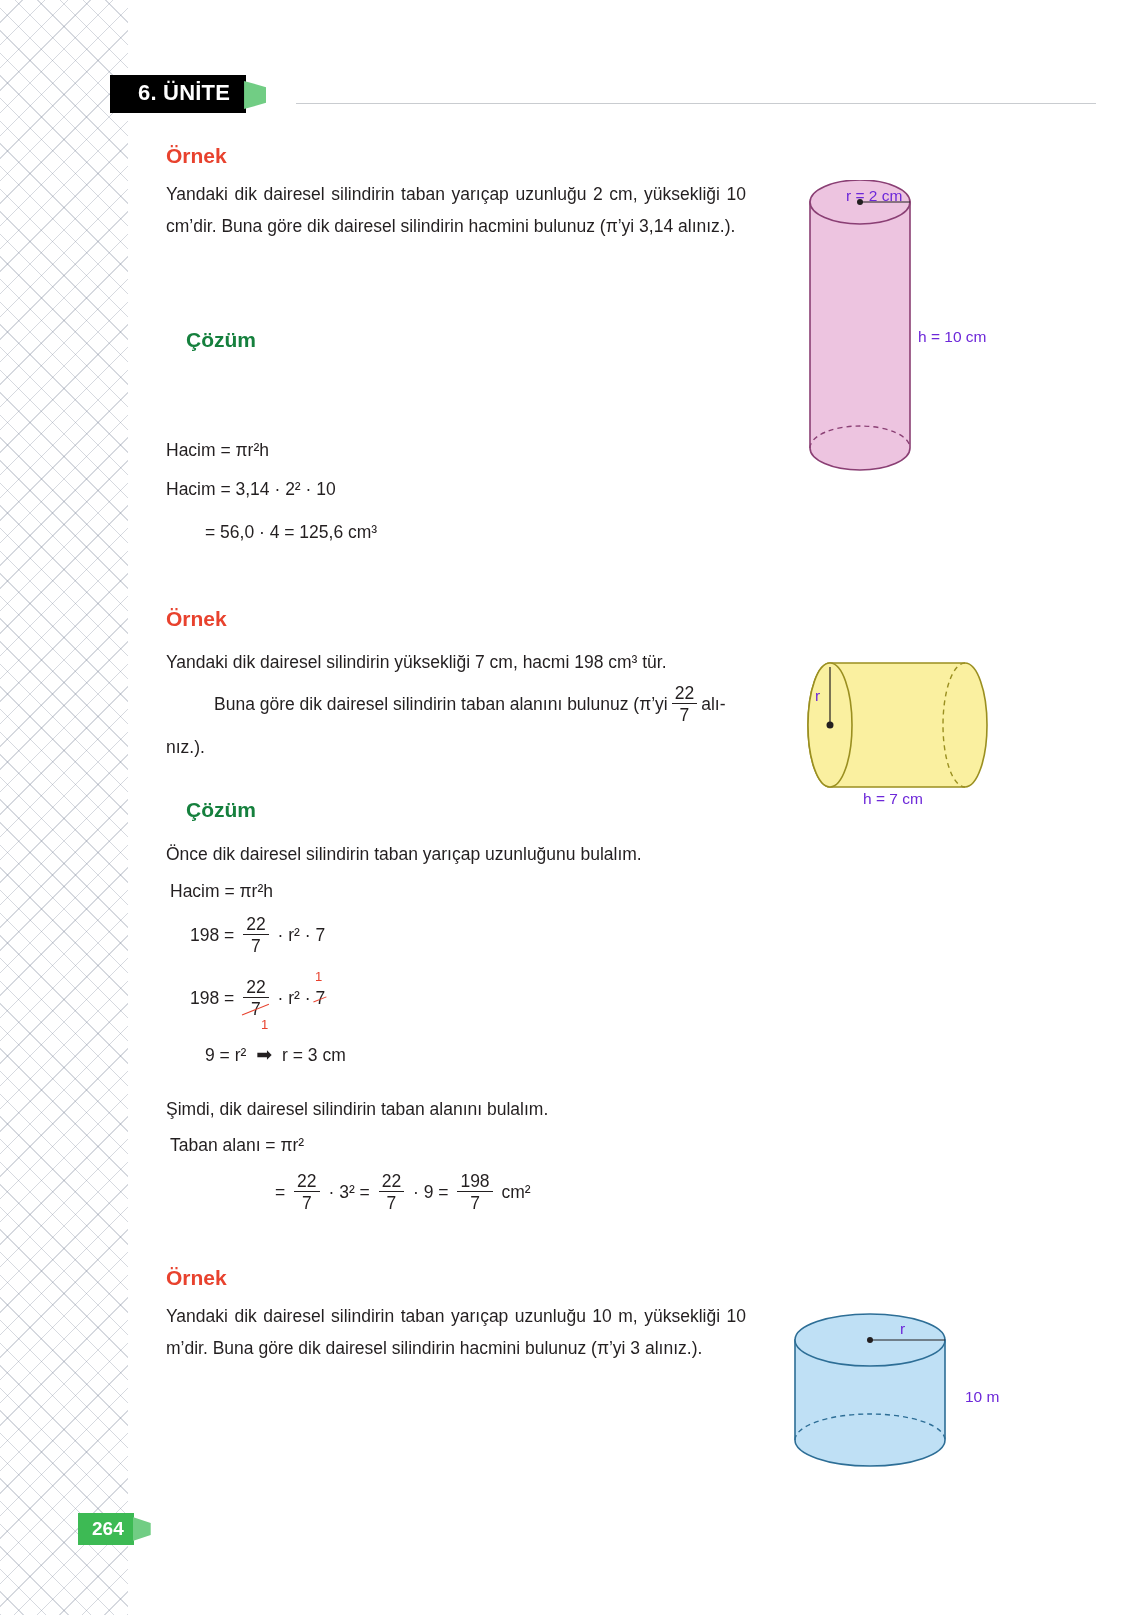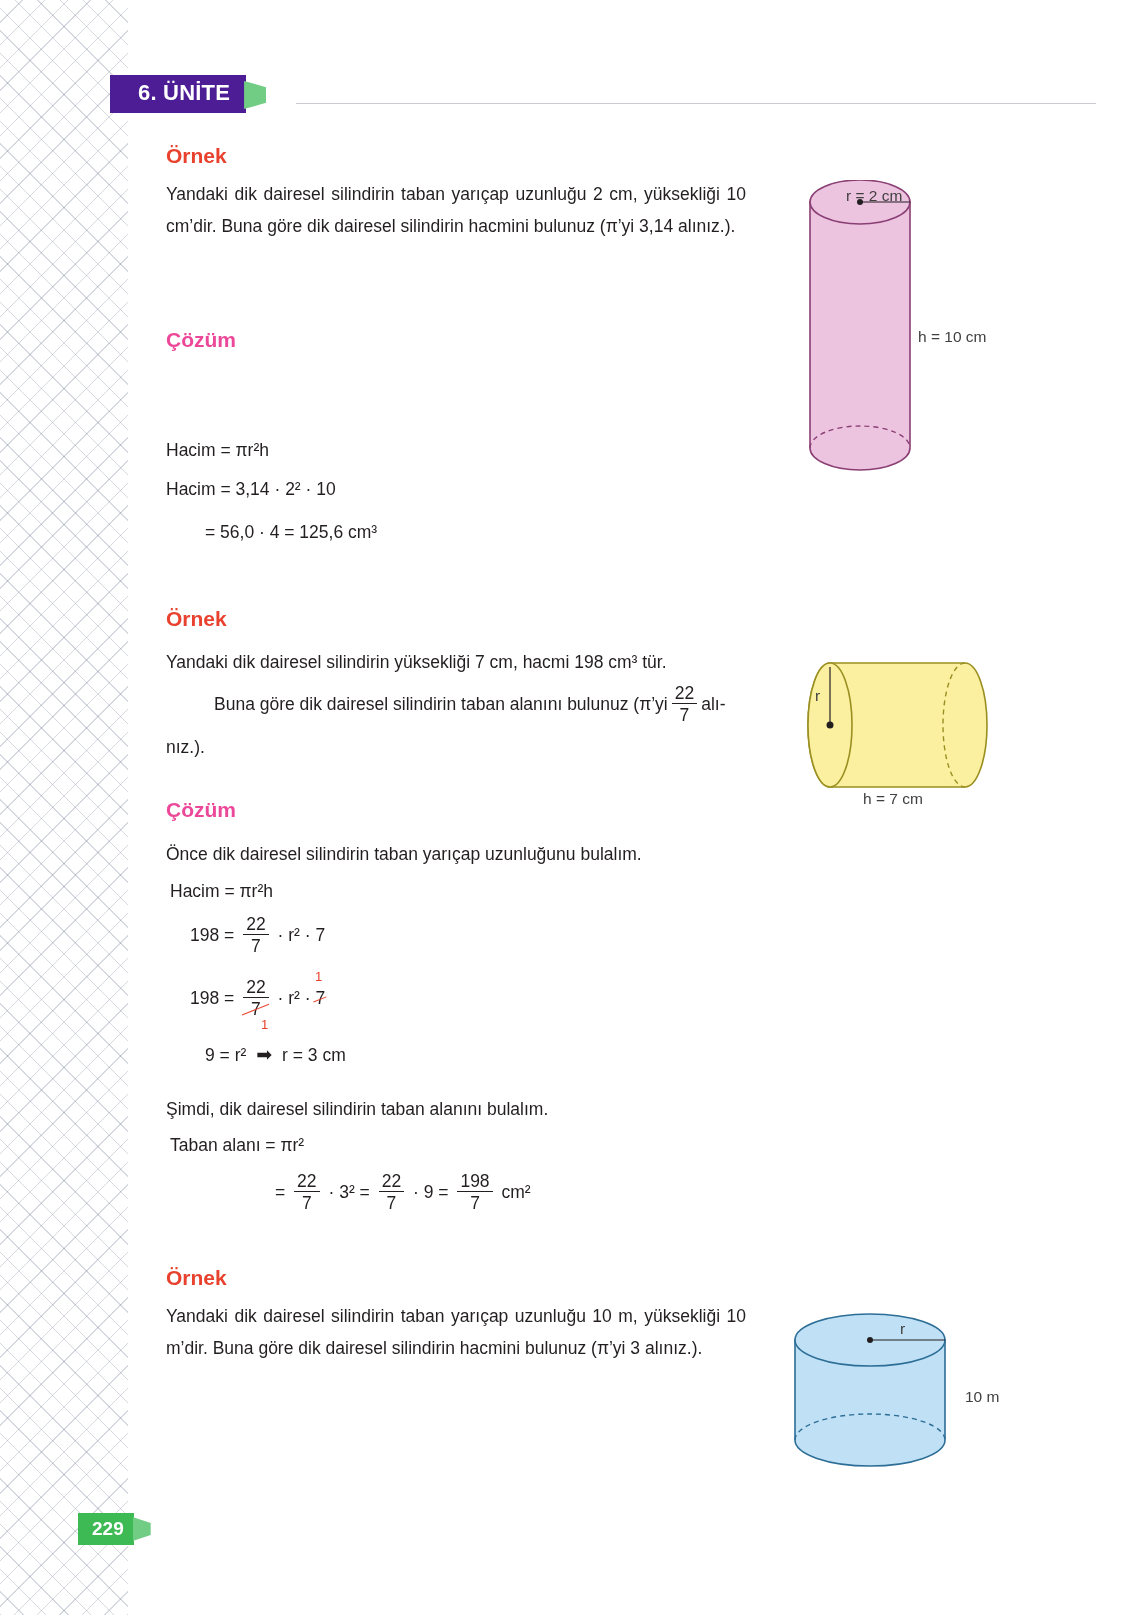--- a/index.html
+++ b/index.html
@@ -27,21 +27,21 @@
   }
 
   
   .unit-tab {
     position: absolute;
     left: 110px; top: 74px;
     height: 40px;
     display: flex; align-items: center;
   }
   .unit-tab .flag {
-    background: #4c1d95;
+    background: #000000;
     color: #ffffff;
     font-size: 22px;
     font-weight: bold;
     padding: 7px 16px 9px 28px;
     letter-spacing: .2px;
     line-height: 1;
   }
   .unit-tab .flag-tail {
     width: 22px; height: 28px;
     background: #71cd84;
@@ -80,21 +80,22 @@
   .content { position: absolute; left: 0; top: 0; width: 1133px; height: 1615px; }
 
   .label-ornek {
     position: absolute;
     font-size: 21px; font-weight: bold;
     color: #e8422e;
   }
   .label-cozum {
     position: absolute;
     font-size: 21px; font-weight: bold;
-    color: #ec4899;
+    color: #15803d;
+    margin-left: 20px;
   }
   .para {
     position: absolute;
     font-size: 17.5px;
     line-height: 32px;
     color: #231f20;
     text-align: justify;
   }
   .math {
     position: absolute;
@@ -136,21 +137,21 @@
     text-align: center;
     font-size: 19px;
     color: #231f20;
   }
 
   
   .figure { position: absolute; }
   .fig-label {
     position: absolute;
     font-size: 15.5px;
-    color: #404040;
+    color: #6d28d9;
     white-space: nowrap;
   }
 </style>
 </head>
 <body>
 
 <div class="left-strip"></div>
 
 <div class="content">
 
@@ -279,17 +280,17 @@
       <path d="M10,130 A75,26 0 0 1 160,130" fill="none" stroke="#2d6e96" stroke-width="1.4" stroke-dasharray="5,4"></path>
       <ellipse cx="85" cy="30" rx="75" ry="26" fill="#bfe0f5" stroke="#2d6e96" stroke-width="1.6"></ellipse>
       <line x1="85" y1="30" x2="160" y2="30" stroke="#231f20" stroke-width="1.2"></line>
       <circle cx="85" cy="30" r="3" fill="#231f20"></circle>
     </svg>
     <div class="fig-label" style="left:115px; top:10px;">r</div>
     <div class="fig-label" style="left:180px; top:78px;">10 m</div>
   </div>
 
   <div class="page-num">
-    <div class="pill">229</div>
+    <div class="pill">264</div>
     <div class="pill-tail"></div>
   </div>
 
 </div>
 
 </body></html>

